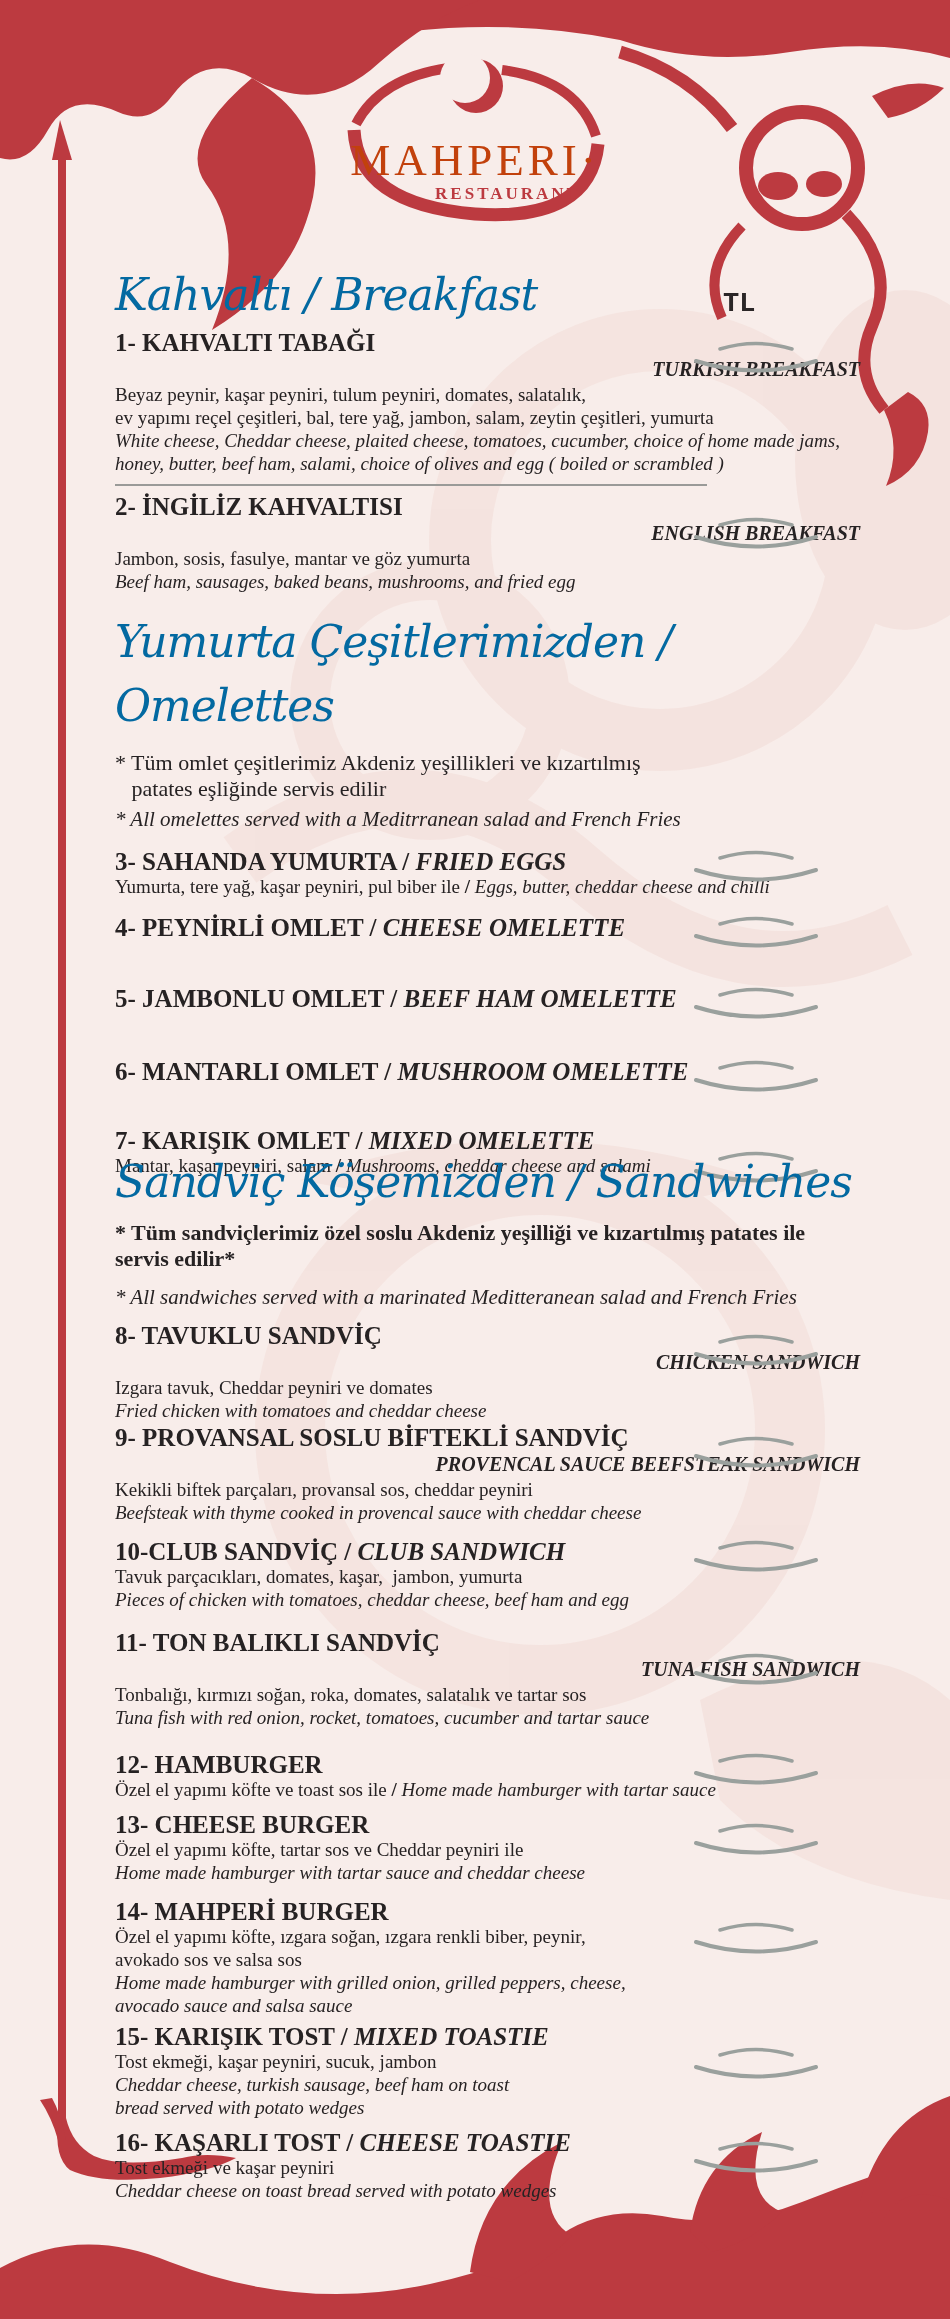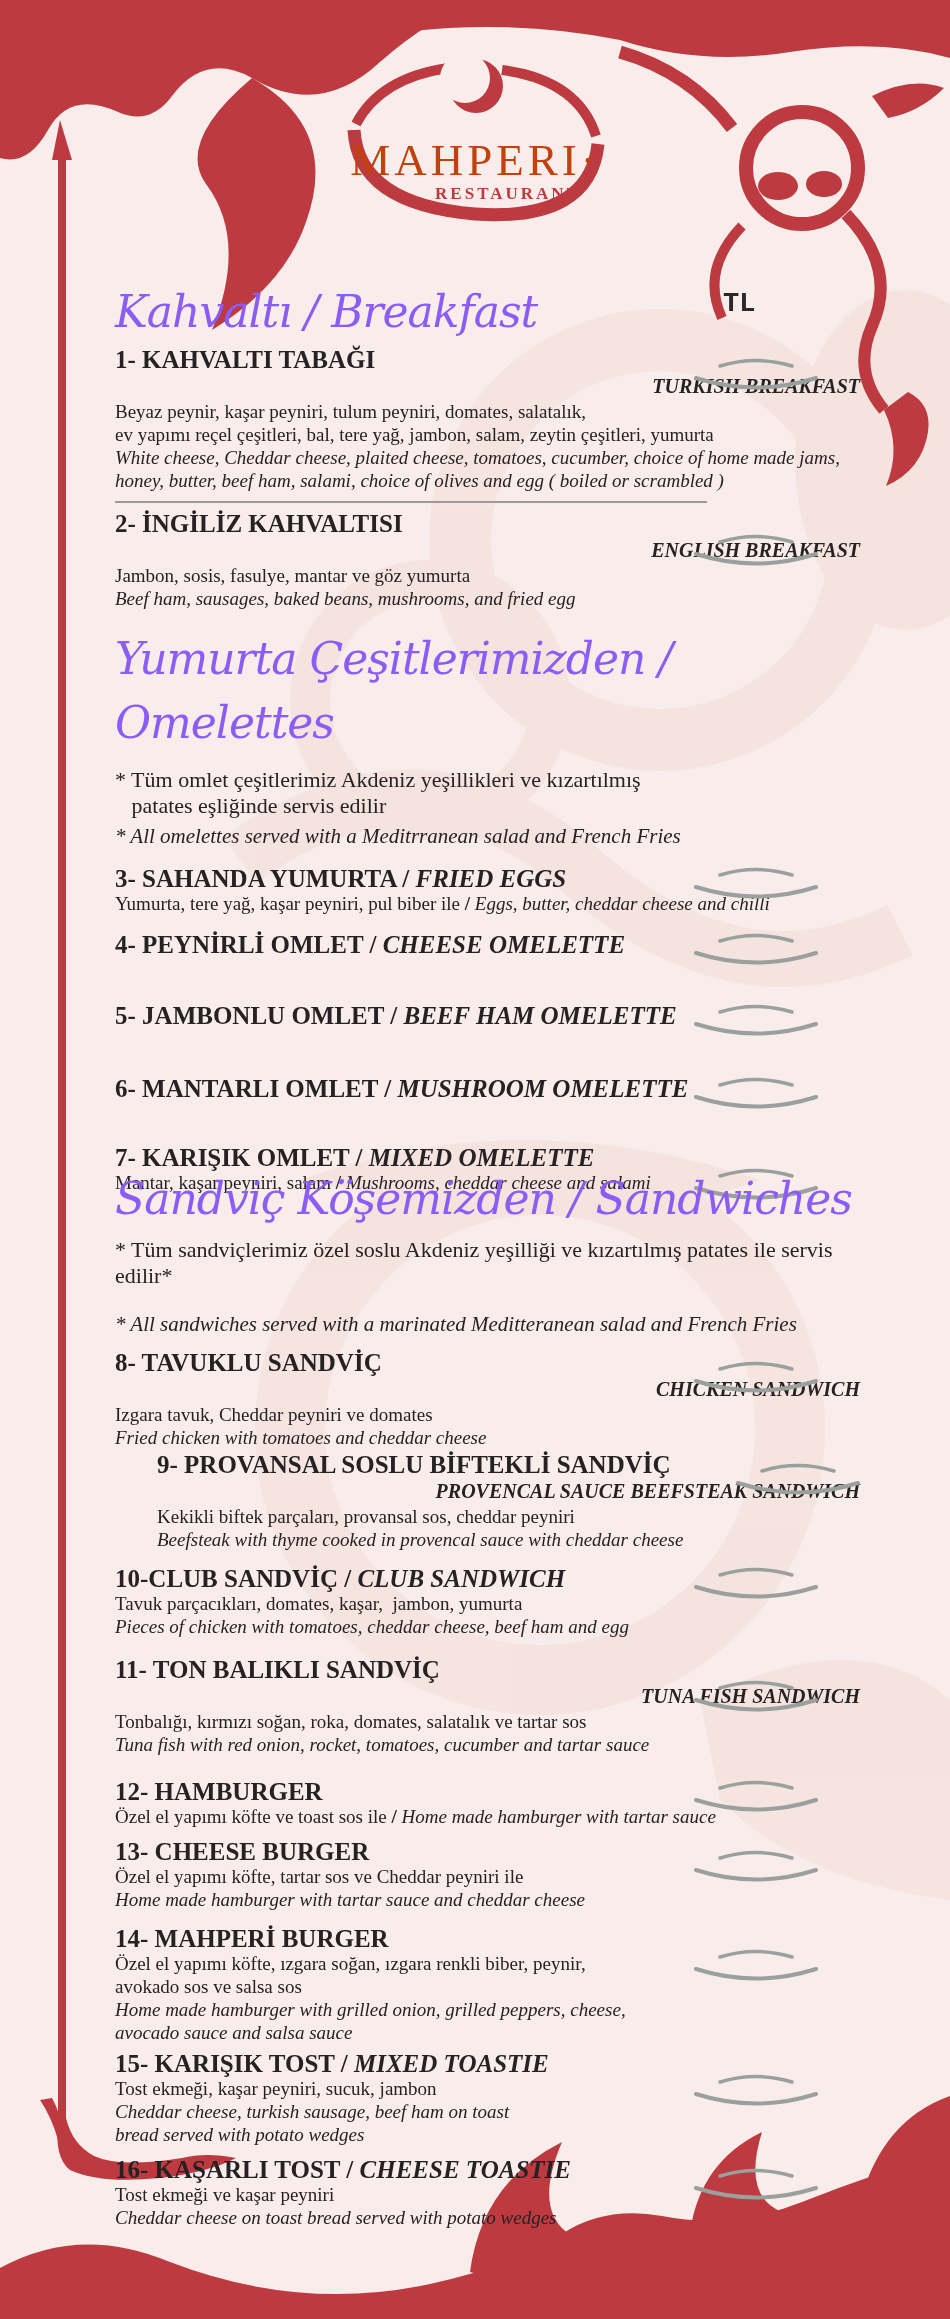--- a/index.html
+++ b/index.html
@@ -14,53 +14,53 @@
   
   #content{position:absolute;top:0;left:0;width:950px;z-index:2;}
   .section{position:absolute;left:115px;width:745px;}
   #sec-breakfast{top:263px;}
   #sec-omelettes{top:610px;}
   #sec-sandwiches{top:1150px;}
   .sec-header{
     font-family:"DejaVu Serif", serif;
     font-style:italic;font-weight:400;
     font-size:44px;line-height:64px;letter-spacing:-1px;
-    color:#8b5cf6;margin:17px 0 6px 0;
+    color:#0369a1;margin:0 0 6px 0;
   }
   #sec-breakfast .sec-header{margin-bottom:2px;}
   #sec-omelettes .sec-header{margin-bottom:12px;}
   #sec-sandwiches .sec-header{margin-bottom:6px;}
   .tl-label{
     position:absolute;left:608px;top:26px;
     font-family:Liberation Mono, monospace;
     font-weight:bold;font-size:27px;color:#2b2627;
   }
   .note-tr{font-size:22px;line-height:26px;white-space:pre-wrap;margin:0 0 4px 0;}
   .note-en{font-size:21px;line-height:26px;font-style:italic;white-space:pre-wrap;margin:0 0 16px 0;}
-  #sec-sandwiches .note-tr{margin-bottom:22px;}
+  #sec-sandwiches .note-tr{margin-bottom:12px;font-weight:bold;}
   #sec-sandwiches .note-en{margin-bottom:12px;}
   .item{position:relative;}
   .t-line{font-weight:bold;font-size:25px;line-height:27px;letter-spacing:0px;white-space:nowrap;}
   .t-en{font-style:italic;}
   .t-sub{font-weight:bold;font-style:italic;font-size:20px;line-height:27px;padding-left:42px;white-space:nowrap;text-align:right;}
   .t-sub.noindent{padding-left:0;}
   .d{font-size:19px;line-height:23px;white-space:pre-wrap;}
   .d .en{font-style:italic;}
   .d-en{font-style:italic;}
   .sep{font-weight:bold;white-space:pre;}
   .divider{border:none;border-top:2px solid #9a9a98;width:592px;margin:9px 0 7px 0;}
   
   #it1{margin-bottom:0;}
   #it2{margin-bottom:0;}
   #it3{margin-bottom:16px;}
   #it4{margin-bottom:44px;}
   #it5{margin-bottom:46px;}
   #it6{margin-bottom:42px;}
   #it8{margin-bottom:2px;}
-  #it9{margin-bottom:14px;margin-left:42px;}
+  #it9{margin-bottom:14px;}
   #it10{margin-bottom:18px;}
   #it11{margin-bottom:22px;}
   #it12{margin-bottom:10px;}
   #it13{margin-bottom:14px;}
   #it14{margin-bottom:6px;}
   #it15{margin-bottom:10px;}
   
   .plate{position:absolute;left:575px;top:-6px;width:132px;height:48px;}
   .plate.low{top:16px;}
   .plate.mid{top:4px;}

